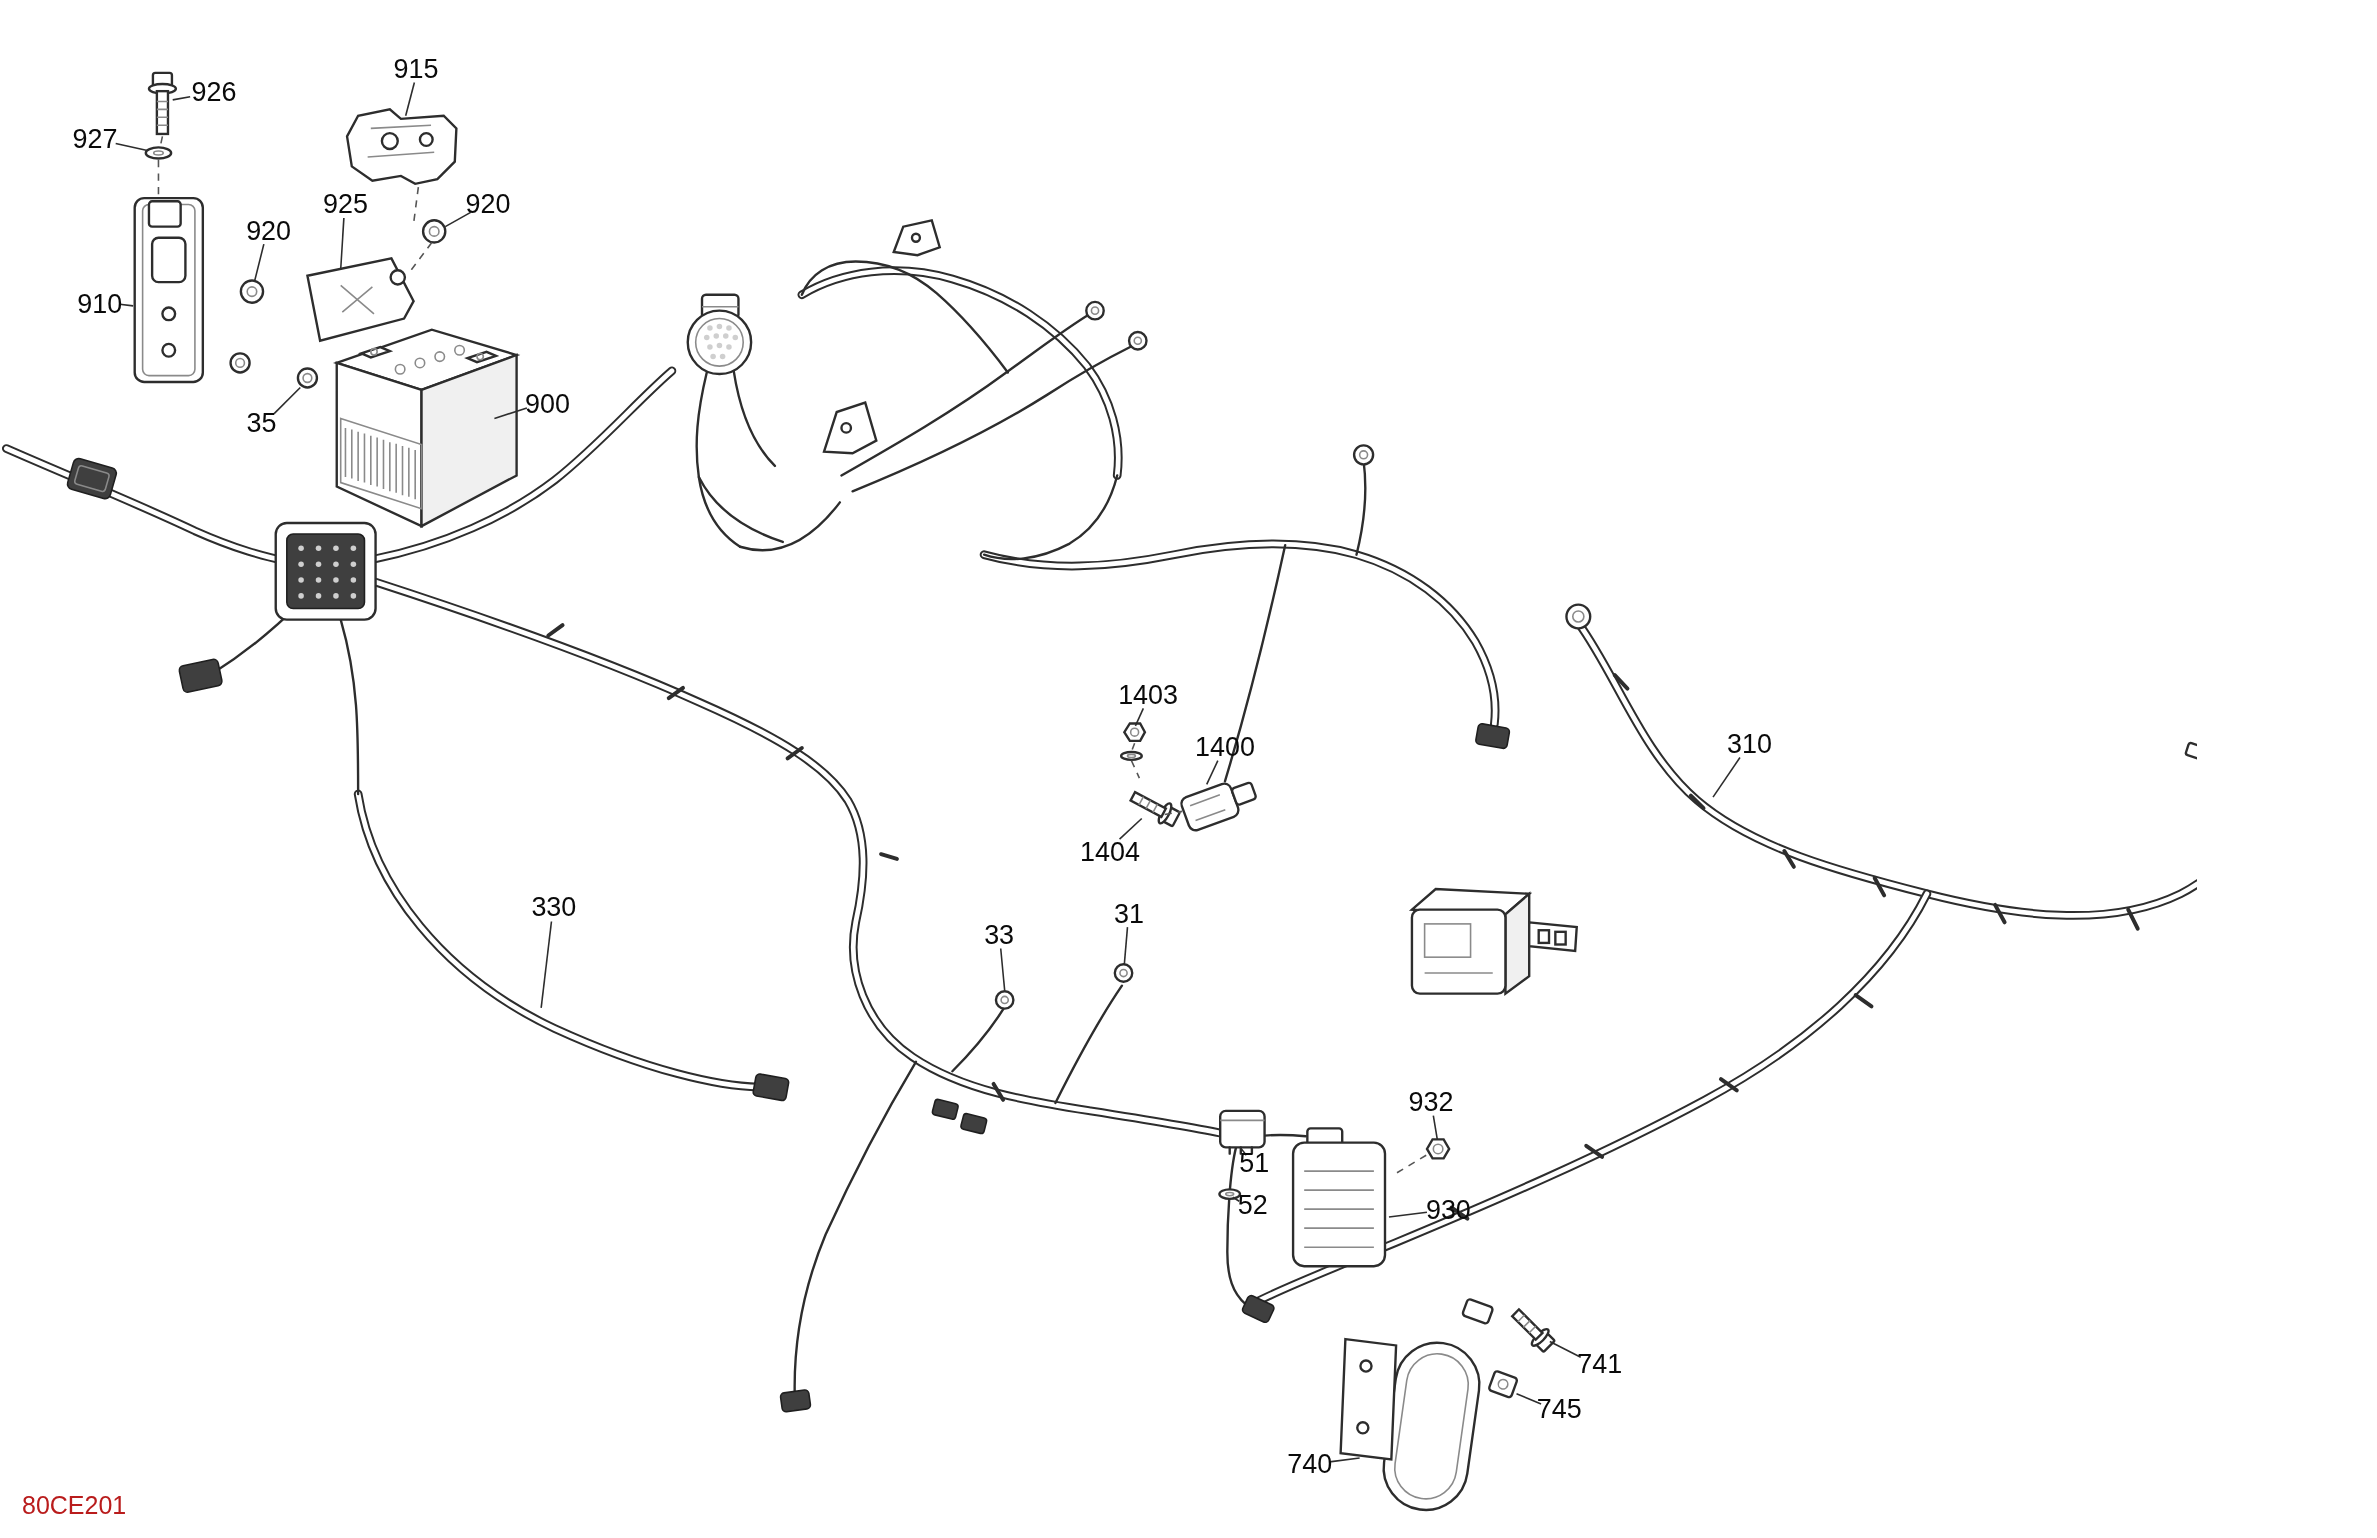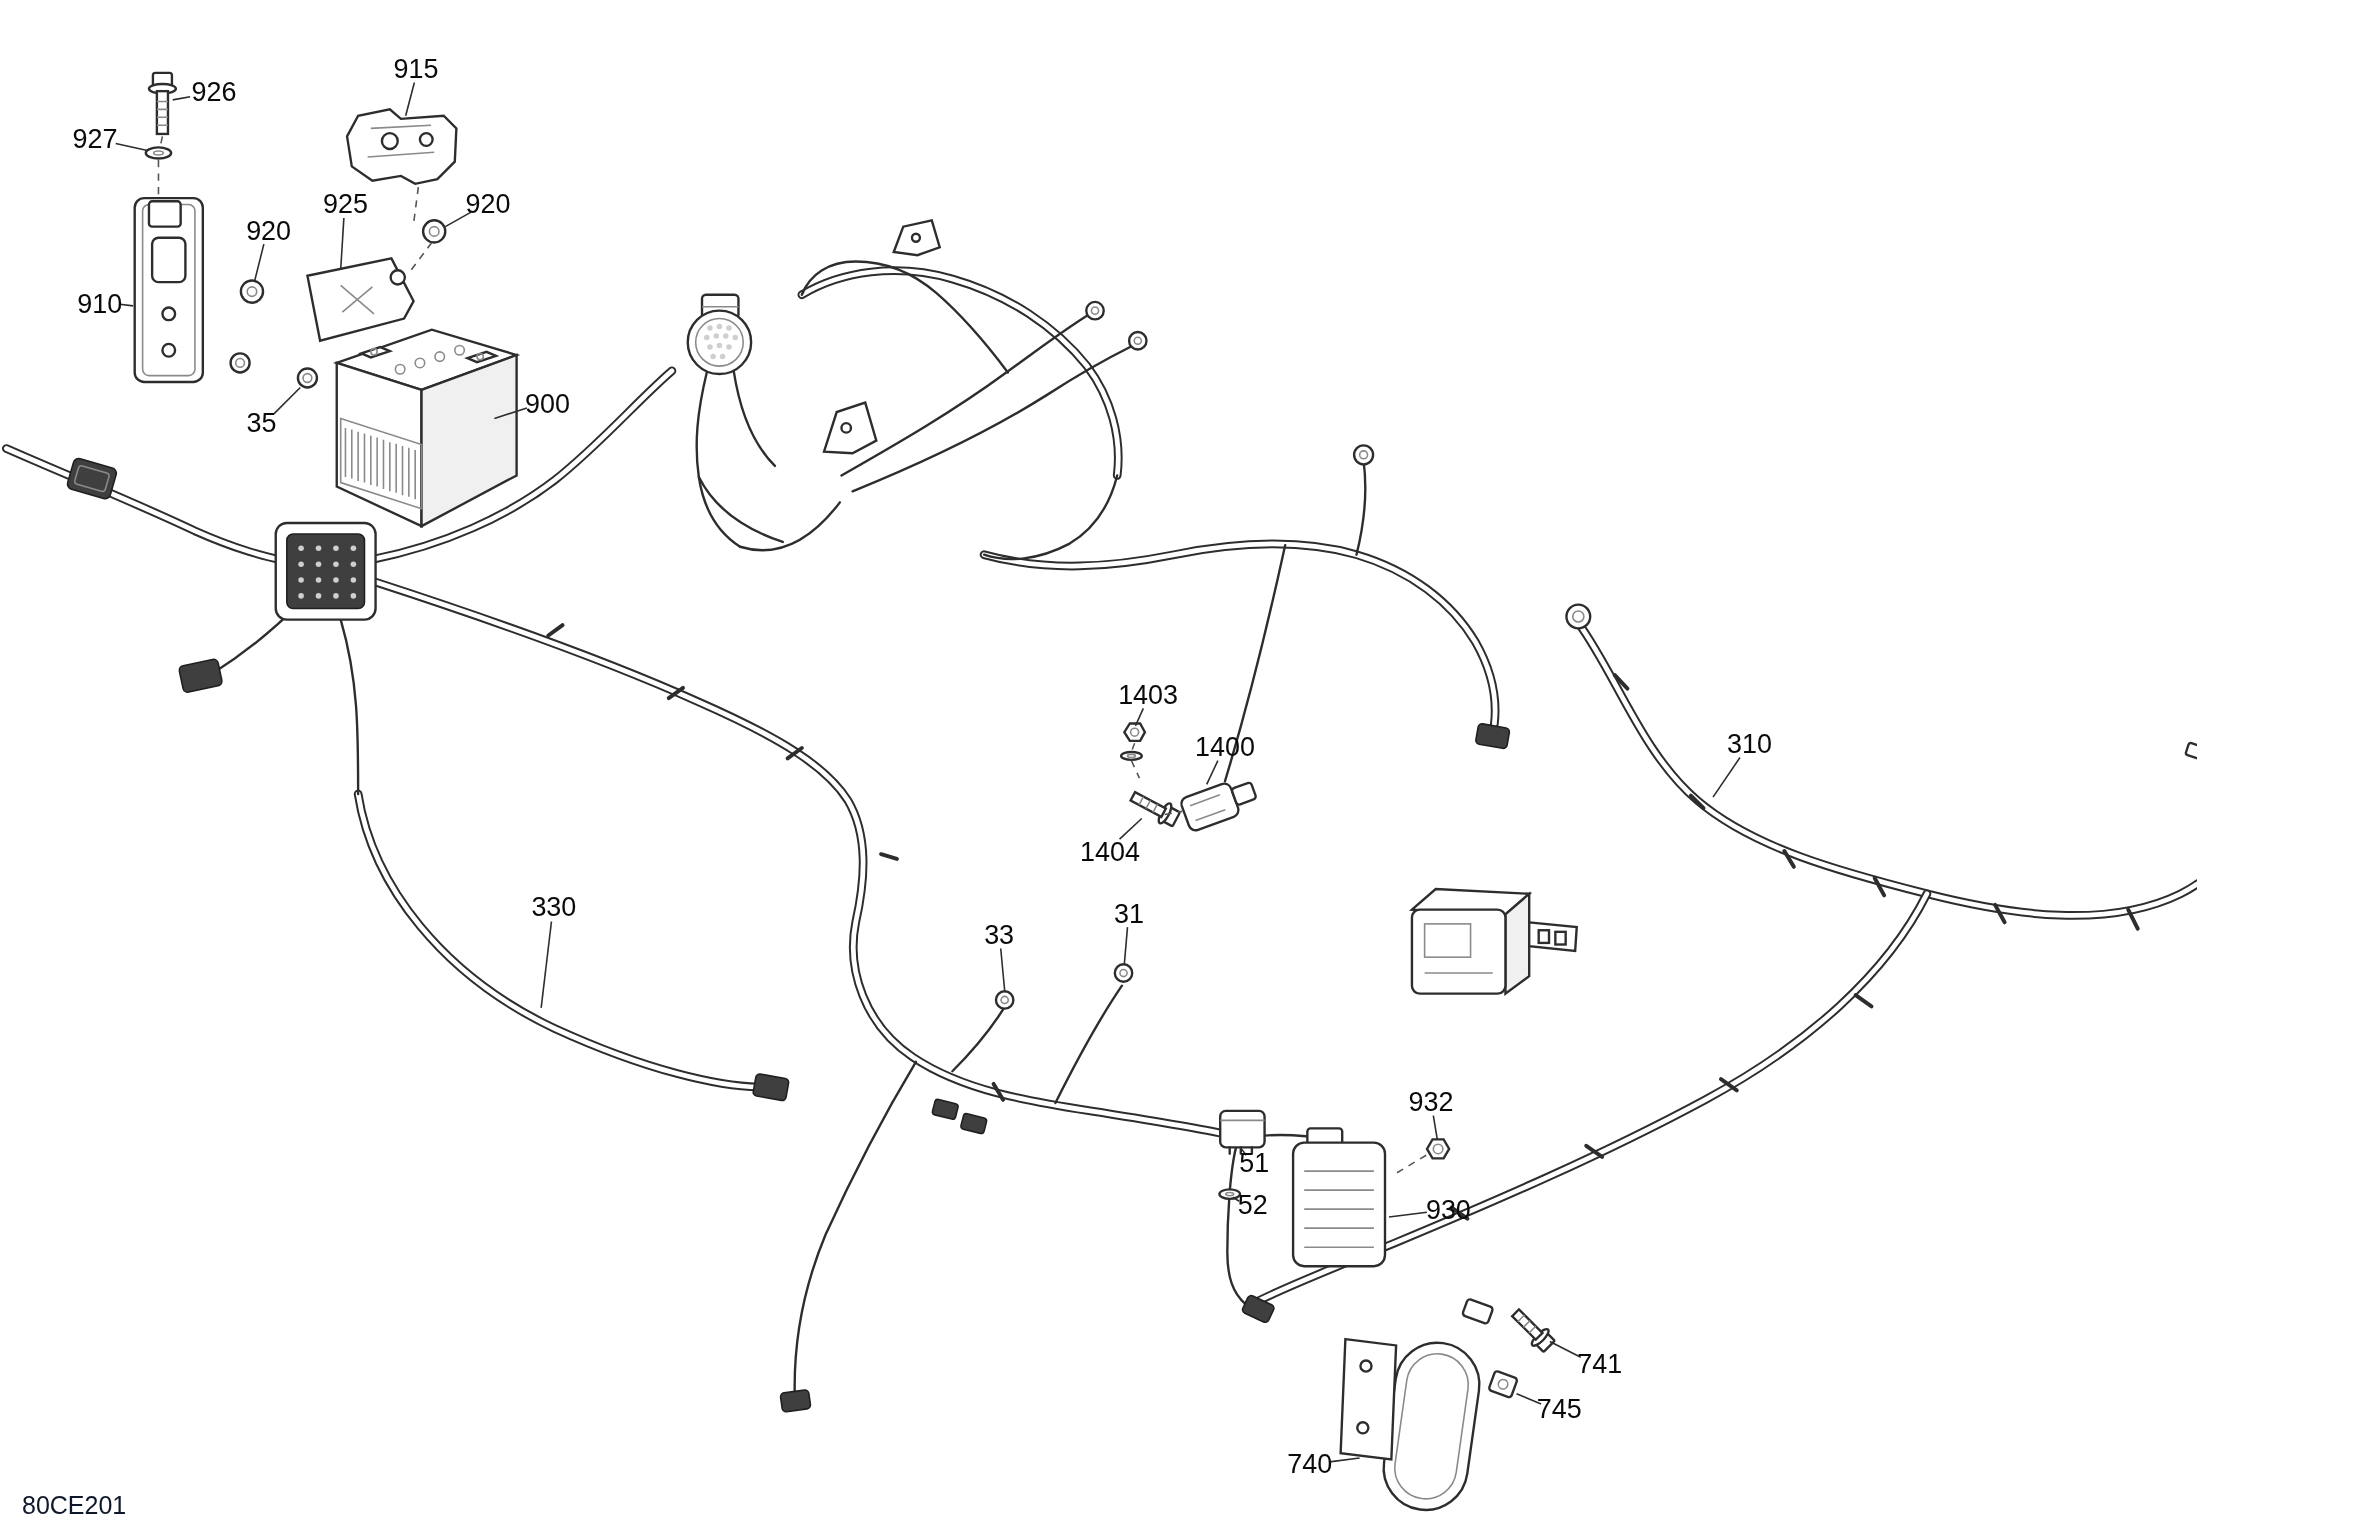--- a/index.html
+++ b/index.html
@@ -12,21 +12,21 @@
   .part{stroke:#2d2d2d;stroke-width:3;fill:#ffffff;}
   .shade{stroke:#2d2d2d;stroke-width:3;fill:#f0f0f0;}
   .dark{fill:#3f3f3f;stroke:#1f1f1f;stroke-width:2;}
   .detail{stroke:#8a8a8a;stroke-width:2;fill:none;}
   .pin{fill:#cfcfcf;stroke:none;}
   .dashl{stroke:#555;stroke-width:2;stroke-dasharray:9 8;fill:none;}
   .clip{stroke:#2d2d2d;stroke-width:5;stroke-linecap:round;}
   .part-label{font-family:"Liberation Sans",sans-serif;font-size:34px;fill:#0a0a0a;
               text-anchor:middle;dominant-baseline:central;}
   .leader{stroke:#2d2d2d;stroke-width:2;}
-  .code{position:absolute;left:22px;top:1491px;font-size:25px;color:#0f172a;}
+  .code{position:absolute;left:22px;top:1491px;font-size:25px;color:#b91c1c;}
 </style>
 </head>
 <body>
 
 <div class="canvas">
 <svg viewBox="0 0 3000 1941" width="2377" height="1538">
 
   <defs>
     <path id="trunkA" d="M8,566 C90,602 170,634 246,670 C300,694 334,702 360,708"></path>
     <path id="trunkF" d="M470,706 C560,688 640,652 700,606 C756,562 804,506 848,468"></path>

